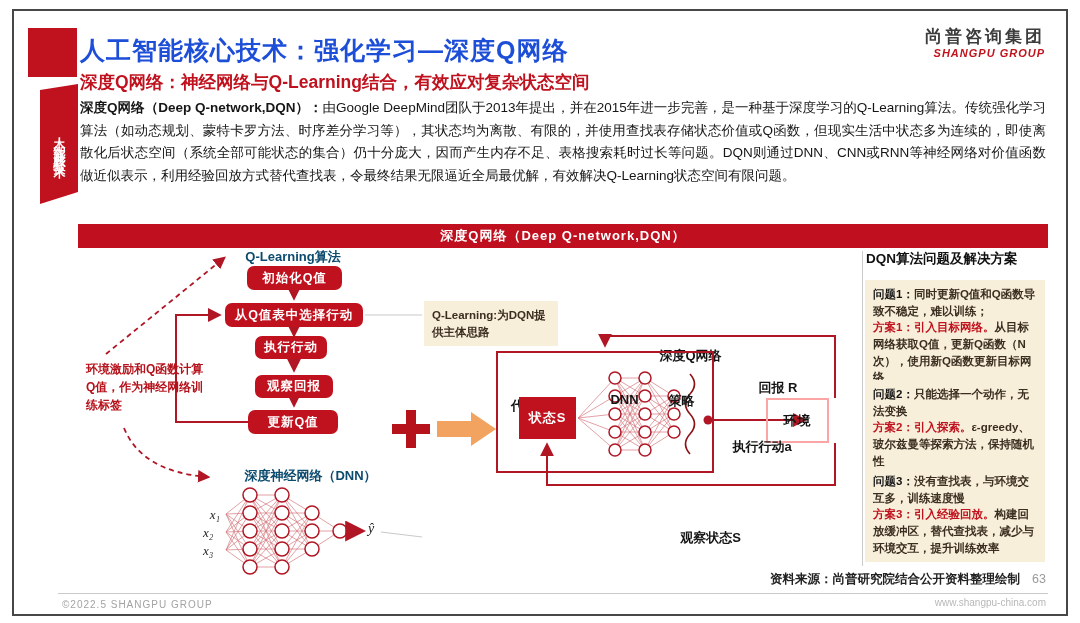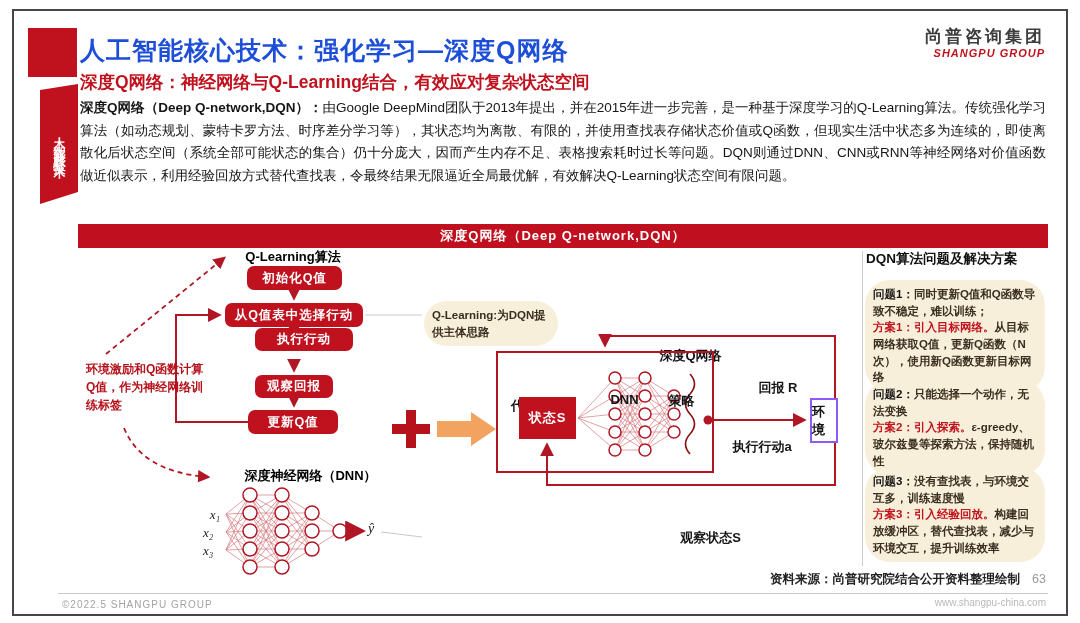--- a/index.html
+++ b/index.html
@@ -34,34 +34,34 @@
   
   #banner { left:78px; top:224px; width:970px; height:24px; background:#c00f1e; color:#fff;
             font-size:13px; font-weight:700; text-align:center; line-height:24px; letter-spacing:1px; }
 
   
   #diagram { left:78px; top:248px; width:970px; height:332px; }
   #dsvg { position:absolute; left:0; top:0; }
   .edge { stroke:#d4757b; stroke-width:.8; opacity:.85; }
   .node { fill:#fff; stroke:#b01624; stroke-width:1.5; }
 
-  .fc-title { font-size:13px; font-weight:700; color:#000000; text-align:center; }
+  .fc-title { font-size:13px; font-weight:700; color:#0c4a6e; text-align:center; }
   .fc-box { background:#c0121e; color:#fff; border-radius:7px; font-size:12.5px; font-weight:600;
             display:flex; align-items:center; justify-content:center; letter-spacing:1px; }
   .note-red { color:#b5121b; font-size:12px; font-weight:600; line-height:18px; }
   .cream { background:#f8efda; color:#3a2e20; font-size:11.5px; line-height:1.45;
-           padding:6px 8px; font-weight:600;border-radius:25px; }
+           padding:6px 8px; font-weight:600; }
   .dlabel { font-size:13px; font-weight:700; color:#141414; text-align:center;margin-top:40px; }
   .io-label { font-size:13px; font-style:italic; color:#222;
               font-family:"Liberation Serif","DejaVu Serif",serif; }
   #agent-box { left:418px; top:103px; width:218px; height:122px; border:2px solid #b01624; }
   #state-box { left:441px; top:149px; width:57px; height:42px; background:#c0121e; color:#fff;
                font-size:13px; font-weight:700; display:flex; align-items:center; justify-content:center;
                letter-spacing:1px; }
-  #env-box { left:732px; top:150px; width:28px; height:45px; border:2px solid #8b5cf6;
+  #env-box { left:688px; top:150px; width:63px; height:45px; border:2px solid #fca5a5;
              font-size:13px; font-weight:700; color:#141414;
              display:flex; align-items:center; justify-content:center; letter-spacing:1px; }
 
   
   #panel-divider { left:784px; top:3px; width:1px; height:315px; background:#cccccc; }
   #panel-title { left:788px; top:2px; width:182px; font-size:13.5px; font-weight:700; color:#111; }
   .sol-box { left:787px; width:180px; }
   .sol-box .q { color:#141414; }
   .sol-box .s { color:#c0121e; }
 
@@ -266,21 +266,21 @@
     <g stroke="#b01624" stroke-width="2" fill="none">
       <line x1="634" y1="172" x2="726" y2="172" marker-end="url(#mr)"></line>
       <polyline points="757,150 757,88 527,88 527,97" marker-end="url(#mr)"></polyline>
       <polyline points="757,195 757,237 469,237 469,197" marker-end="url(#mr)"></polyline>
     </g>
   </svg>
 
   <div class="abs fc-title" style="left:150px;top:0;width:130px;">Q-Learning算法</div>
   <div class="abs fc-box" style="left:169px;top:18px;width:95px;height:24px;">初始化Q值</div>
   <div class="abs fc-box" style="left:147px;top:55px;width:138px;height:24px;">从Q值表中选择行动</div>
-  <div class="abs fc-box" style="left:177px;top:80px;width:98px;height:23px;">执行行动</div>
+  <div class="abs fc-box" style="left:177px;top:88px;width:72px;height:23px;">执行行动</div>
   <div class="abs fc-box" style="left:177px;top:127px;width:78px;height:23px;">观察回报</div>
   <div class="abs fc-box" style="left:170px;top:162px;width:90px;height:24px;">更新Q值</div>
 
   <div class="abs note-red" style="left:8px;top:112px;width:118px;">环境激励和Q函数计算Q值，作为神经网络训练标签</div>
 
   <div class="abs cream" style="left:346px;top:53px;width:134px;">Q-Learning:为DQN提供主体思路</div>
 
   <div class="abs fc-title" style="left:150px;top:219px;width:165px;">深度神经网络（DNN）</div>
   <div class="abs io-label" style="left:125px;top:259px;width:24px;text-align:center;">x₁</div>
   <div class="abs io-label" style="left:125px;top:277px;width:24px;">x₂</div>

